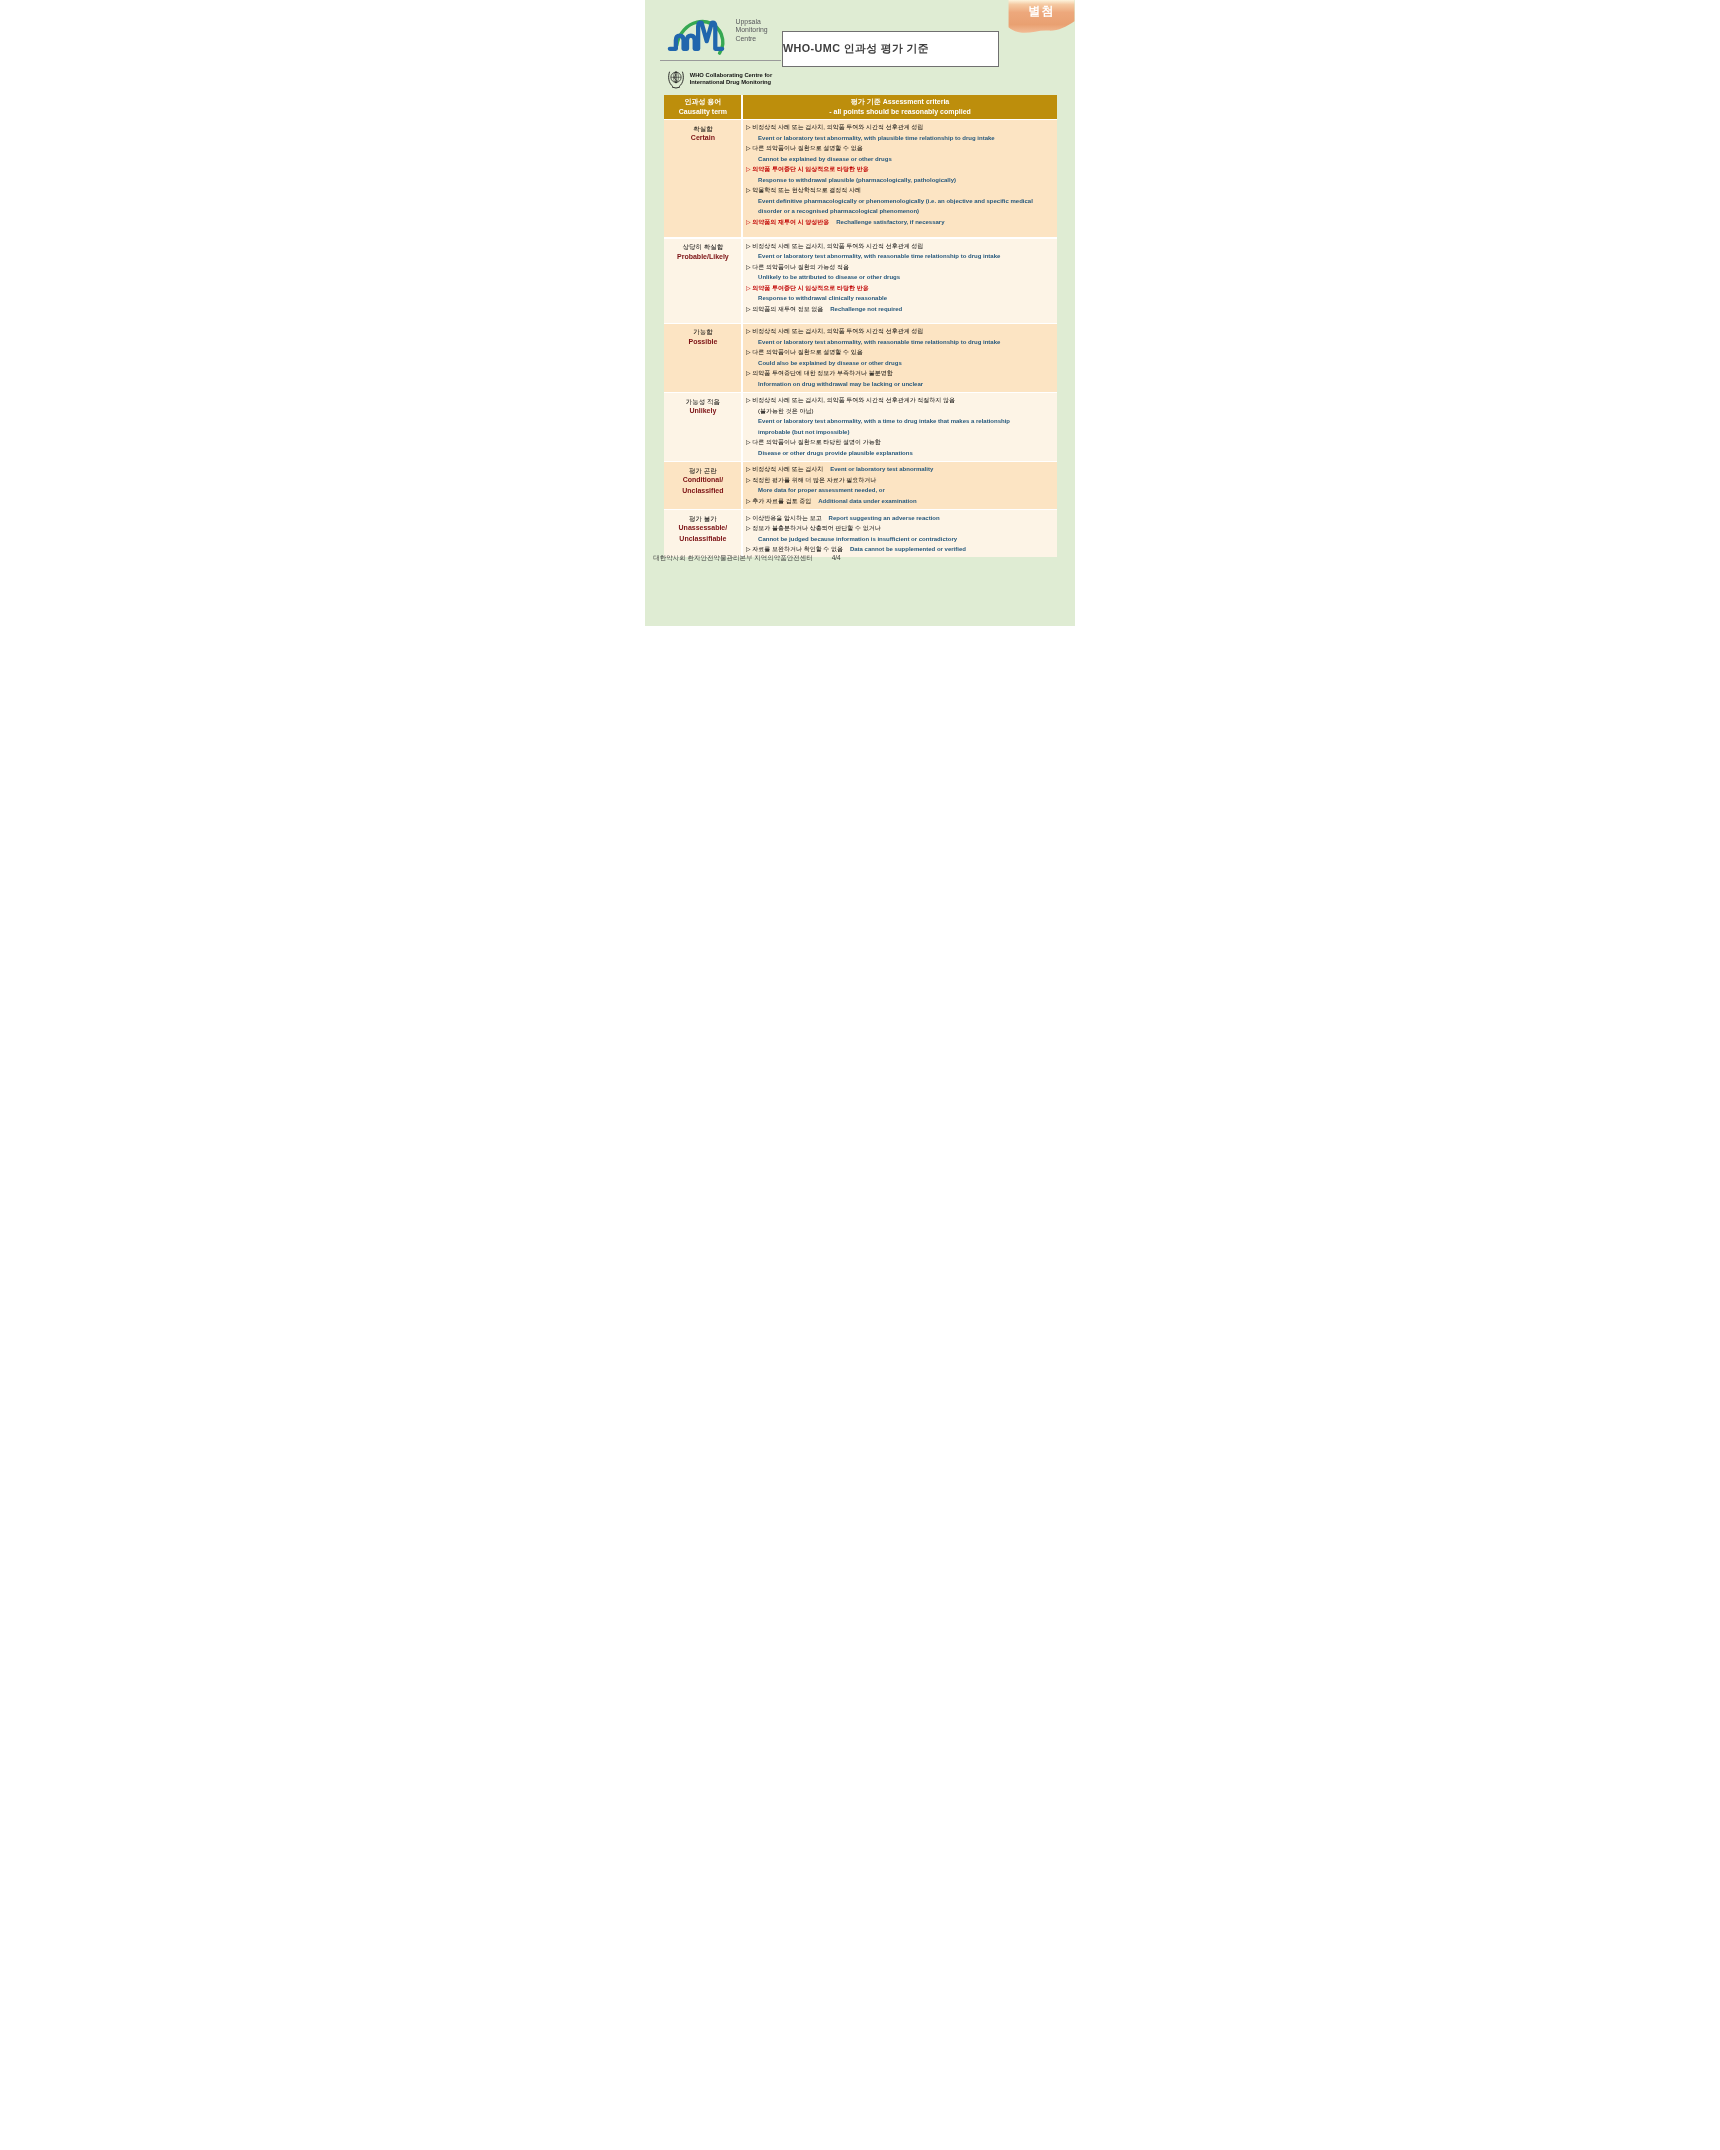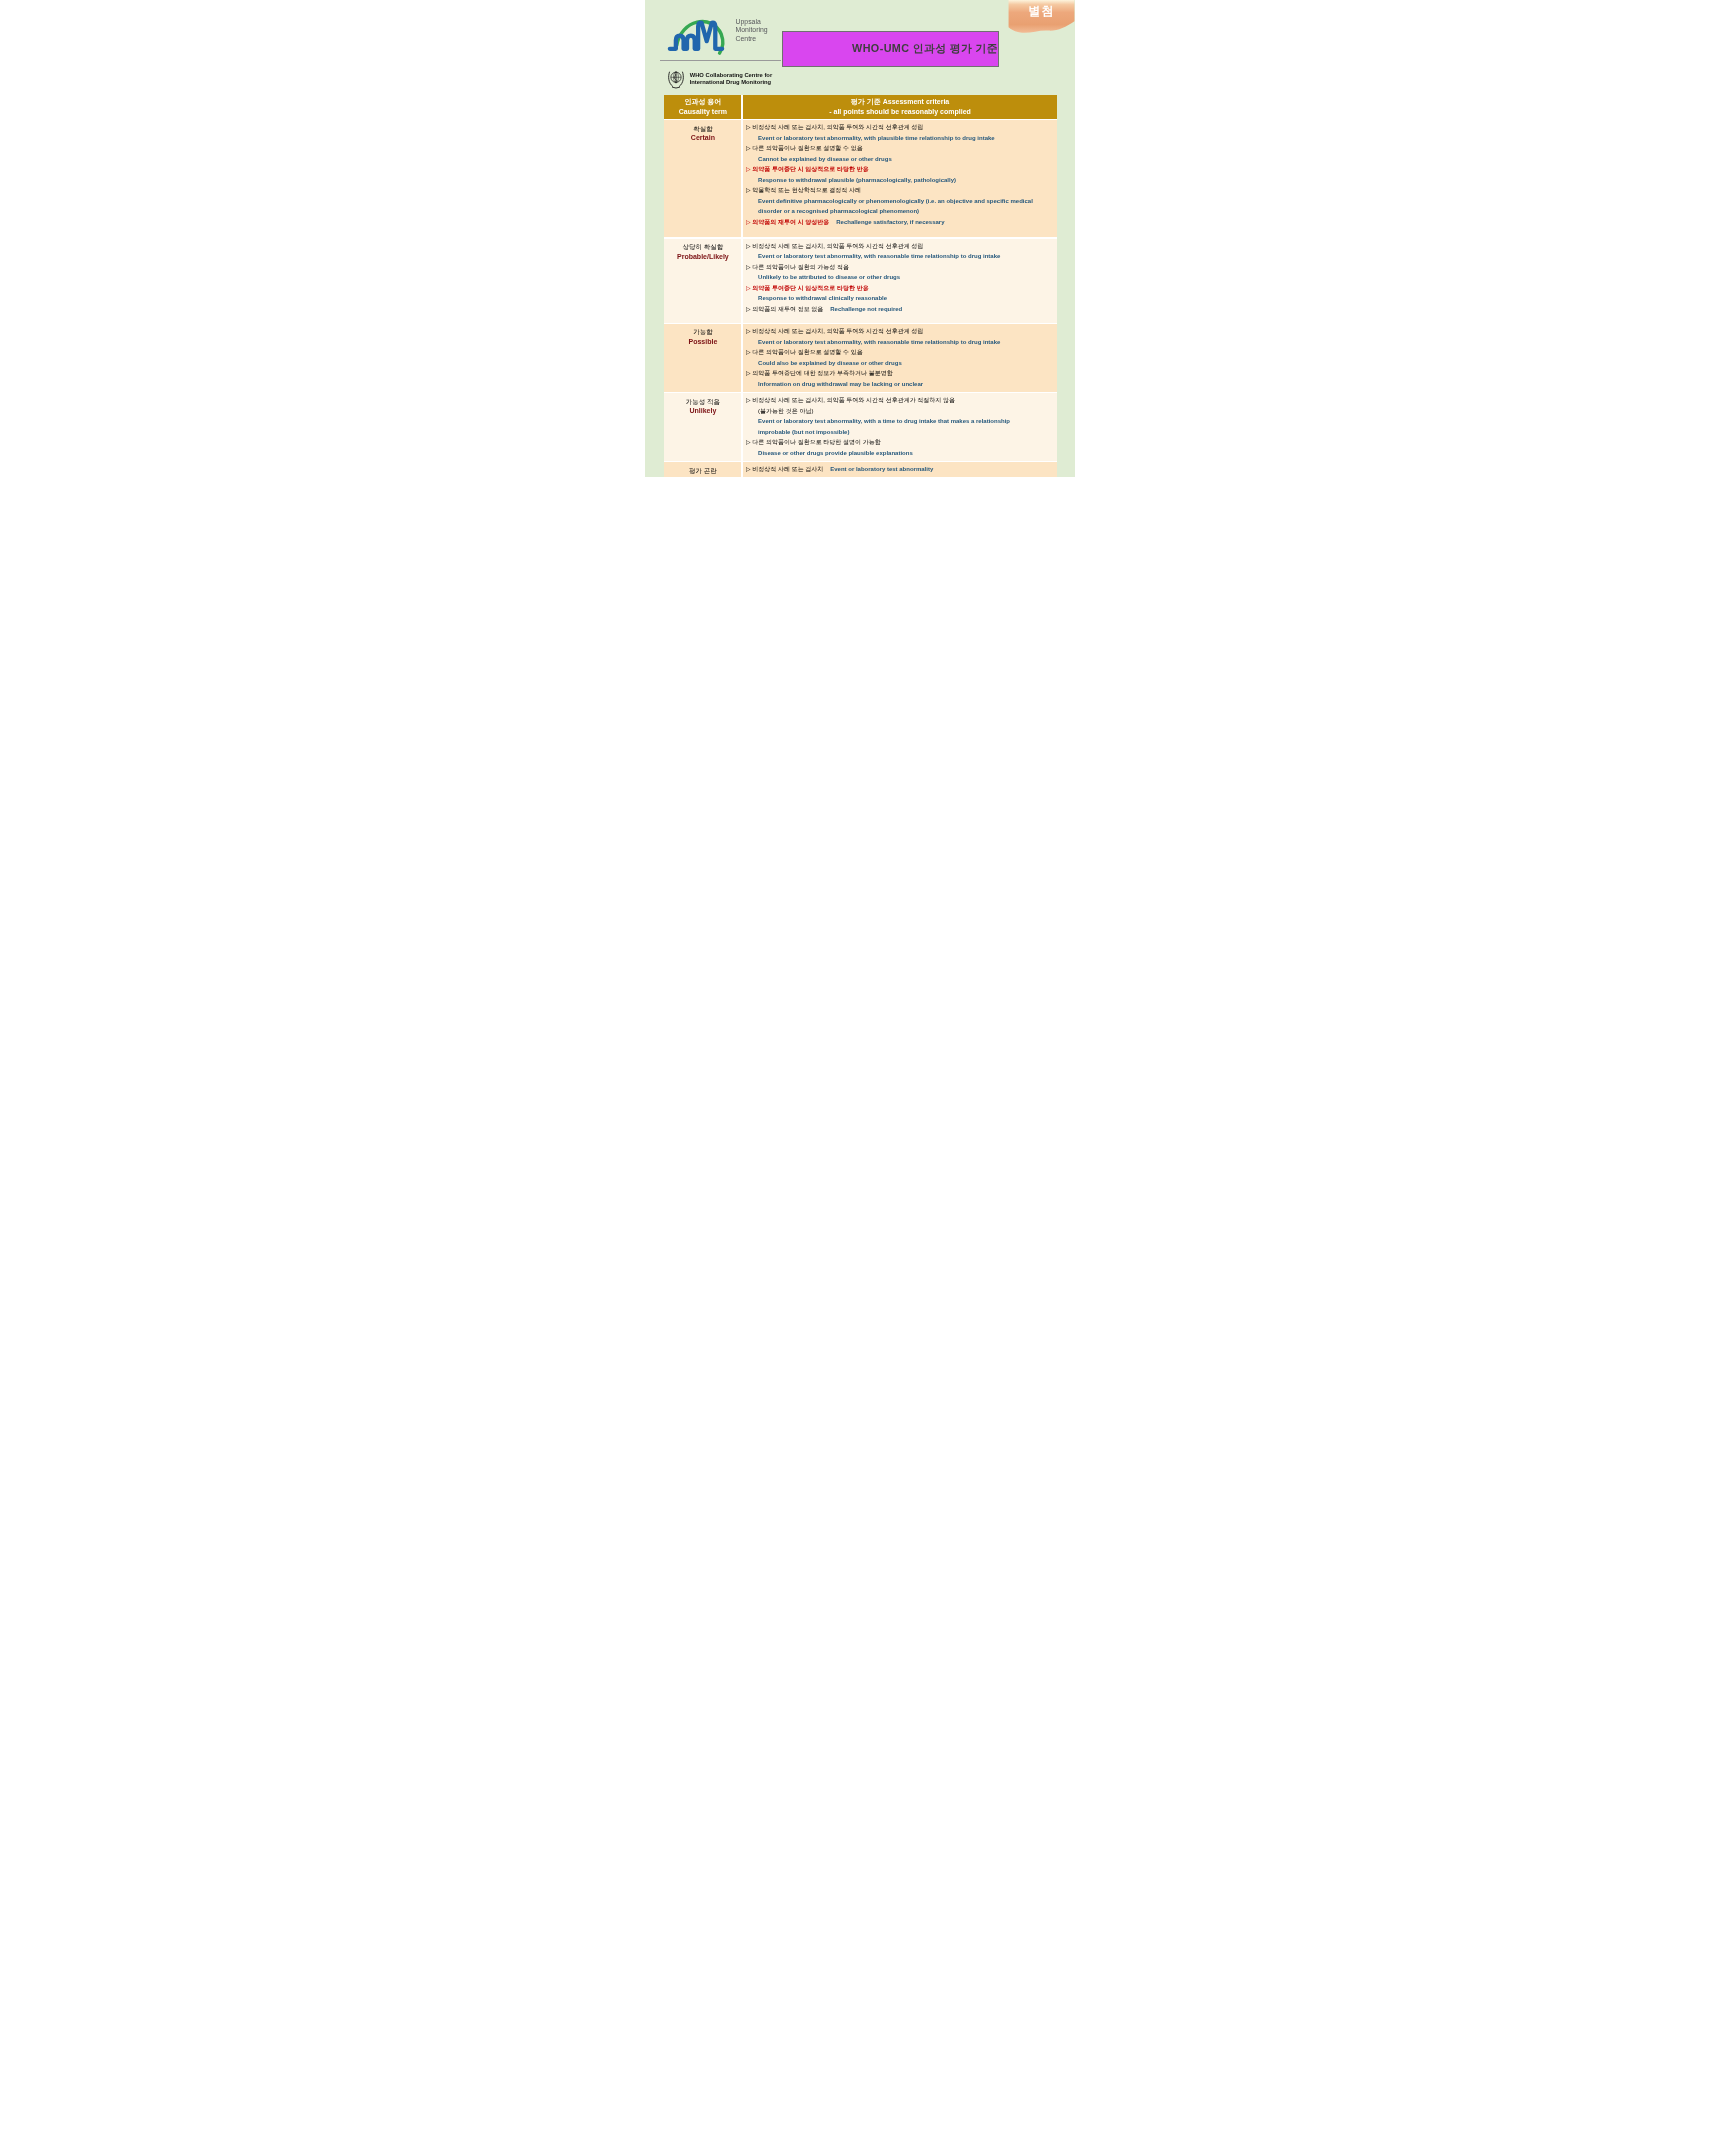--- a/index.html
+++ b/index.html
@@ -2,21 +2,21 @@
 <html style="--pagebg: #dfecd3; --gold: #bd8e0c; --peach: #fce4c3; --cream: #fdf4e6; --ko: #000000; --en: #27597d; --red: #c00000; --maroon: #7b1114;font-size:6.9px"><head>
 <meta charset="utf-8">
 <style>
   html,body{margin:0;padding:0;}
   body{
     font-family:"Liberation Sans","DejaVu Sans",sans-serif;
     background:#ffffff;
   }
   #page{
     position:relative;
-    width:430px;height:477px;
+    width:430px;height:626px;
     margin:0 auto;
     background:var(--pagebg,#dfecd3);
     overflow:hidden;
   }
   
   #badge{position:absolute;top:0;left:363px;width:67px;height:34px;}
   #badge svg{position:absolute;top:0;left:0;}
   #badge .badge-label{
     position:absolute;top:2.6px;left:0;width:100%;
     text-align:center;
@@ -28,22 +28,22 @@
     position:absolute;left:69px;top:6px;
     color:#57585c;font-size:6.9px;line-height:1.2;font-weight:500;
   }
   #divider{position:absolute;left:15px;top:60px;width:121px;height:0.9px;background:#9a9a9a;}
   
   #who{position:absolute;left:22.4px;top:69px;display:flex;align-items:center;}
   #who .who-text{color:#111111;font-size:5.8px;font-weight:bold;line-height:1.25;margin-left:4.3px;}
   
   #title-box{
     position:absolute;left:137px;top:31px;width:215px;height:34px;
-    background:#d946ef;border:0.9px solid #707070;
-    display:flex;align-items:center;justify-content:flex-end;
+    background:#ffffff;border:0.9px solid #707070;
+    display:flex;align-items:center;justify-content:flex-start;
   }
   #title-box .page-title{
     font-size:10.8px;font-weight:bold;color:#3e3e3e;letter-spacing:0.4px;white-space:nowrap;
   }
   
   #causality-table{
     position:absolute;left:19.4px;top:95px;width:393px;
     background:#ffffff;
     display:flex;flex-direction:column;gap:1.3px;
   }

